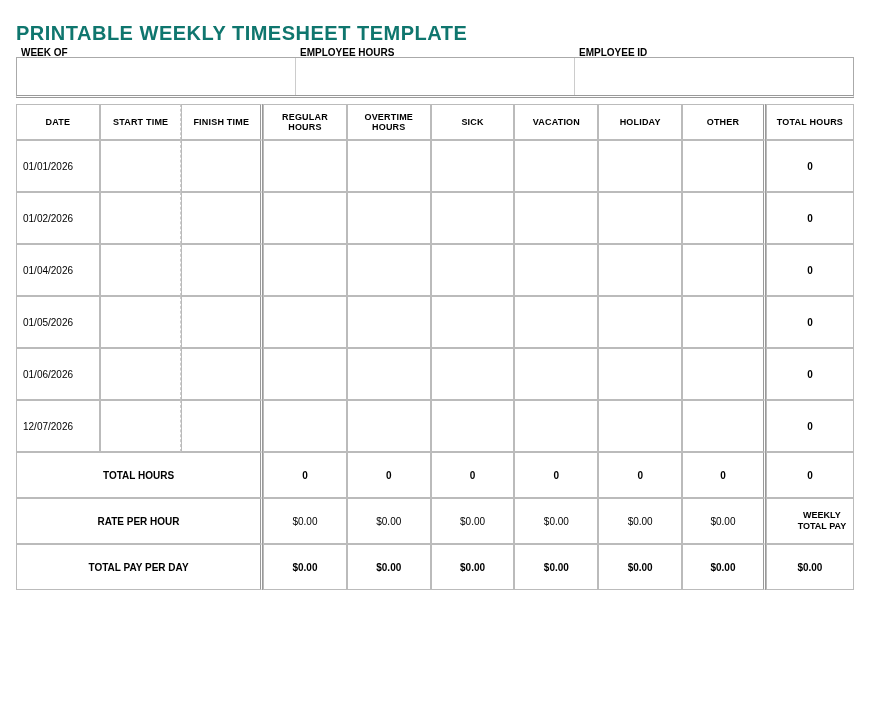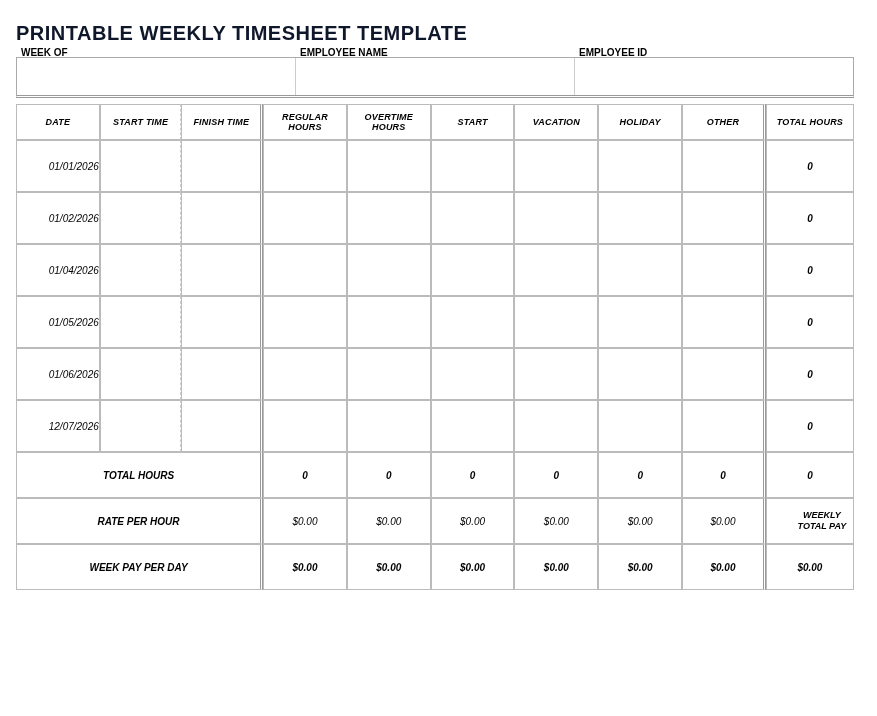--- a/index.html
+++ b/index.html
@@ -9,21 +9,21 @@
     font-family: Arial, Helvetica, sans-serif;
     background: #fff;
     color: #000;
     width: 877px;
   }
   .title {
     font-size: 20px;
     font-weight: 900;
     letter-spacing: 0.5px;
     margin: 6px 0 12px 0;
-    color: #0f172a;
+    color: #0f766e;
   }
   .header-row {
     display: flex;
     width: 838px;
     border: 1px solid #aaa;
     border-bottom: 3px double #999;
     margin-bottom: 6px;
     align-items: center;
   }
   .header-cell {
@@ -50,38 +50,37 @@
     padding: 10px 6px;
     height: 34px;
     background: transparent;
   }
 
   table.sheet {
     border-collapse: separate;
     border-spacing: 0;
     width: 838px;
     table-layout: fixed;
-    font-style: italic;
   }
   .sheet th, .sheet td {
     border: 1px solid #bbb;
     font-size: 10px;
     padding: 0;
     vertical-align: middle;
     text-align: center;
     height: 52px;
     background: #fff;
   }
   .sheet thead th {
     height: 36px;
     font-weight: 700;
     font-size: 9px;
     letter-spacing: 0.2px;
   }
-  .sheet .date-col { text-align: right; padding-left: 6px; font-size: 10px; }
+  .sheet .date-col { text-align: left; padding-left: 6px; font-size: 10px; }
   .sheet .bold { font-weight: 700; }
   .dbl-r { border-right: 3px double #999 !important; }
   .dash-r { border-right: 1px dashed #ccc !important; }
 
   
   .sum-label {
     text-align: right;
     padding-right: 10px;
     font-size: 9px;
     font-weight: 700;
@@ -98,21 +97,21 @@
 <body>
 
 <div class="title">PRINTABLE WEEKLY TIMESHEET TEMPLATE</div>
 
 <div class="header-row">
   <div class="header-cell">
     <span class="header-label">WEEK OF</span>
     <input class="header-input" value="" style="">
   </div>
   <div class="header-cell">
-    <span class="header-label">EMPLOYEE NAME</span>
+    <span class="header-label">EMPLOYEE HOURS</span>
     <input class="header-input" value="" style="">
   </div>
   <div class="header-cell">
     <span class="header-label">EMPLOYEE ID</span>
     <input class="header-input" value="" style="">
   </div>
 </div>
 
 <table class="sheet">
   <colgroup>
@@ -127,21 +126,21 @@
       <col class="cw-hrs">
     <col class="cw-tot">
   </colgroup>
   <thead>
     <tr>
       <th>DATE</th>
       <th class="dash-r">START TIME</th>
       <th class="dbl-r">FINISH TIME</th>
       <th>REGULAR HOURS</th>
       <th>OVERTIME HOURS</th>
-      <th>START</th>
+      <th>SICK</th>
       <th>VACATION</th>
       <th>HOLIDAY</th>
       <th class="dbl-r">OTHER</th>
       <th>TOTAL HOURS</th>
     </tr>
   </thead>
   <tbody id="rows-body">
       <tr>
         <td class="date-col">01/01/2026</td>
         <td class="dash-r"></td>
@@ -230,21 +229,21 @@
       <td colspan="3" class="sum-label dbl-r">RATE PER HOUR</td>
       <td>$0.00</td>
       <td>$0.00</td>
       <td>$0.00</td>
       <td>$0.00</td>
       <td>$0.00</td>
       <td class="dbl-r">$0.00</td>
       <td class="bold" style="font-size:9px;line-height:1.2;padding-left:24px;">WEEKLY TOTAL PAY</td>
     </tr>
     <tr class="sum-row">
-      <td colspan="3" class="sum-label dbl-r">WEEK PAY PER DAY</td>
+      <td colspan="3" class="sum-label dbl-r">TOTAL PAY PER DAY</td>
       <td class="bold">$0.00</td>
       <td class="bold">$0.00</td>
       <td class="bold">$0.00</td>
       <td class="bold">$0.00</td>
       <td class="bold">$0.00</td>
       <td class="bold dbl-r">$0.00</td>
       <td class="bold">$0.00</td>
     </tr>
   </tbody>
 </table>

